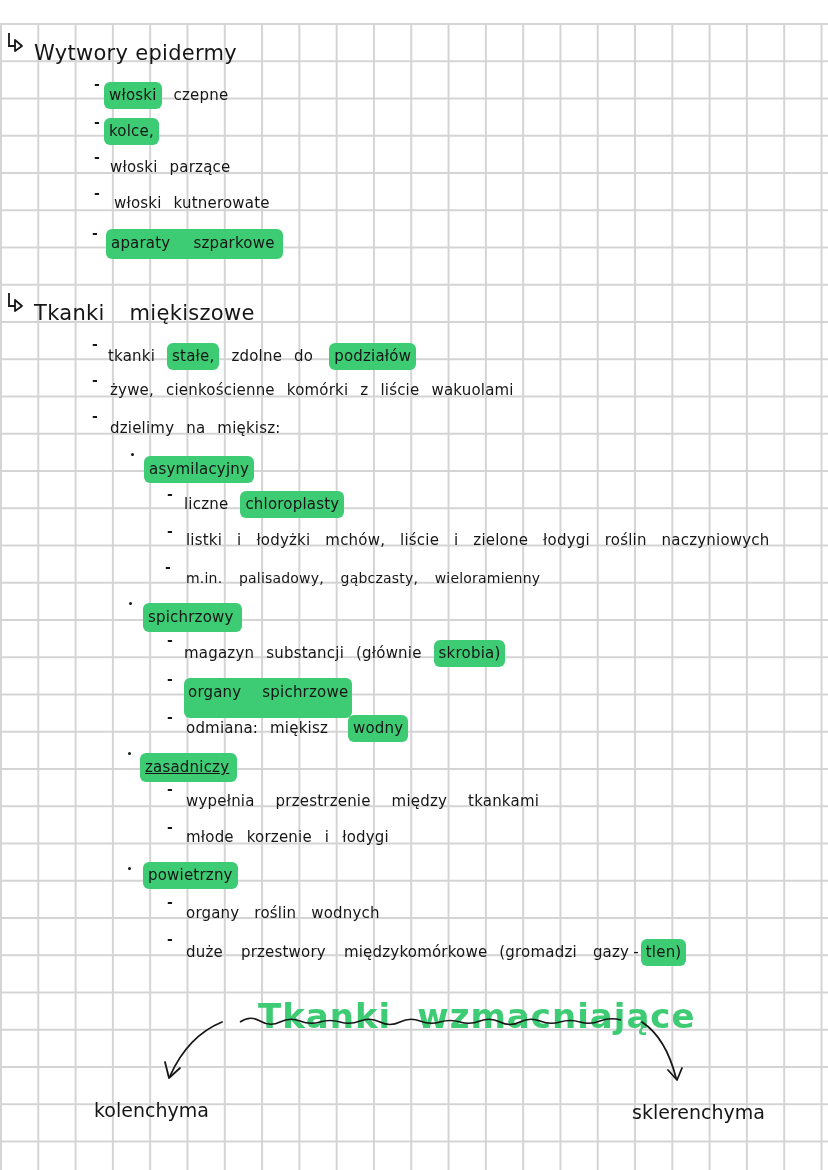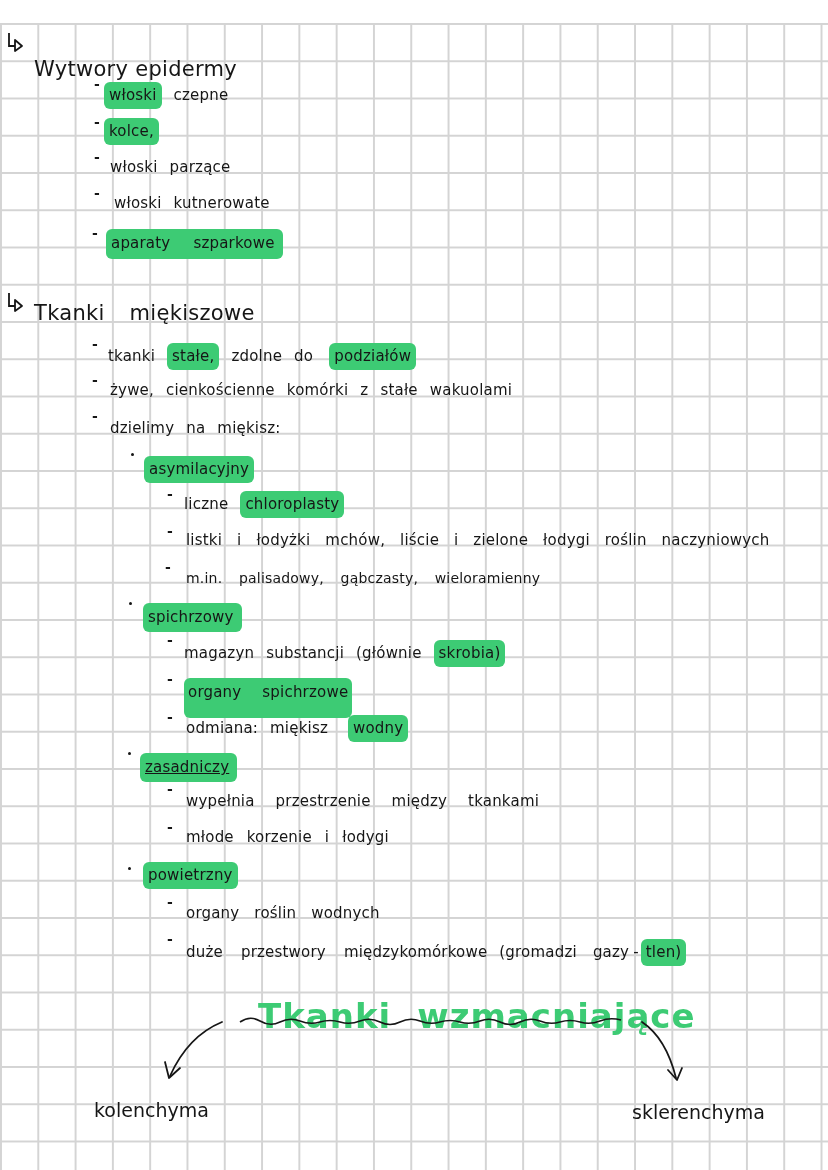--- a/index.html
+++ b/index.html
@@ -98,21 +98,21 @@
   </style>
 </head>
 <body>
 
 <div class="grid"></div>
 
 <svg class="hook" style="left:6px;top:32px;" viewBox="0 0 20 22">
   <path d="M3 1 L3 14 L9 14" fill="none" stroke="#161616" stroke-width="1.8"></path>
   <path d="M9 8 L16 14 L9 19 Z" fill="none" stroke="#161616" stroke-width="1.8" stroke-linejoin="round"></path>
 </svg>
-<div class="line h1" style="left:34px;top:56px;">Wytwory epidermy</div>
+<div class="line h1" style="left:34px;top:40px;">Wytwory epidermy</div>
 
 <div class="dash" style="left:94px;top:77px;">-</div>
 <div class="line" style="left:104px;top:82px;">
   <span class="tok hl">włoski</span><span class="tok">czepne</span>
 </div>
 
 <div class="dash" style="left:94px;top:115px;">-</div>
 <div class="line" style="left:104px;top:118px;">
   <span class="tok hl">kolce,</span>
 </div>
@@ -138,21 +138,21 @@
 </svg>
 <div class="line h1" style="left:34px;top:300px;word-spacing:18px;">Tkanki miękiszowe</div>
 
 <div class="dash" style="left:92px;top:337px;">-</div>
 <div class="line" style="left:108px;top:343px;">
   <span class="tok">tkanki</span><span class="tok hl">stałe,</span><span class="tok">zdolne</span><span class="tok" style="margin-right:16px;">do</span><span class="tok hl">podziałów</span>
 </div>
 
 <div class="dash" style="left:92px;top:373px;">-</div>
 <div class="line" style="left:110px;top:380px;">
-  <span class="tok">żywe,</span><span class="tok">cienkościenne</span><span class="tok">komórki</span><span class="tok">z</span><span class="tok">stałe</span><span class="tok">wakuolami</span>
+  <span class="tok">żywe,</span><span class="tok">cienkościenne</span><span class="tok">komórki</span><span class="tok">z</span><span class="tok">liście</span><span class="tok">wakuolami</span>
 </div>
 
 <div class="dash" style="left:92px;top:409px;">-</div>
 <div class="line" style="left:110px;top:418px;">
   <span class="tok">dzielimy</span><span class="tok">na</span><span class="tok">miękisz:</span>
 </div>
 
 <div class="dot" style="left:131px;top:453px;"></div>
 <div class="line" style="left:144px;top:456px;">
   <span class="tok hl">asymilacyjny</span>

